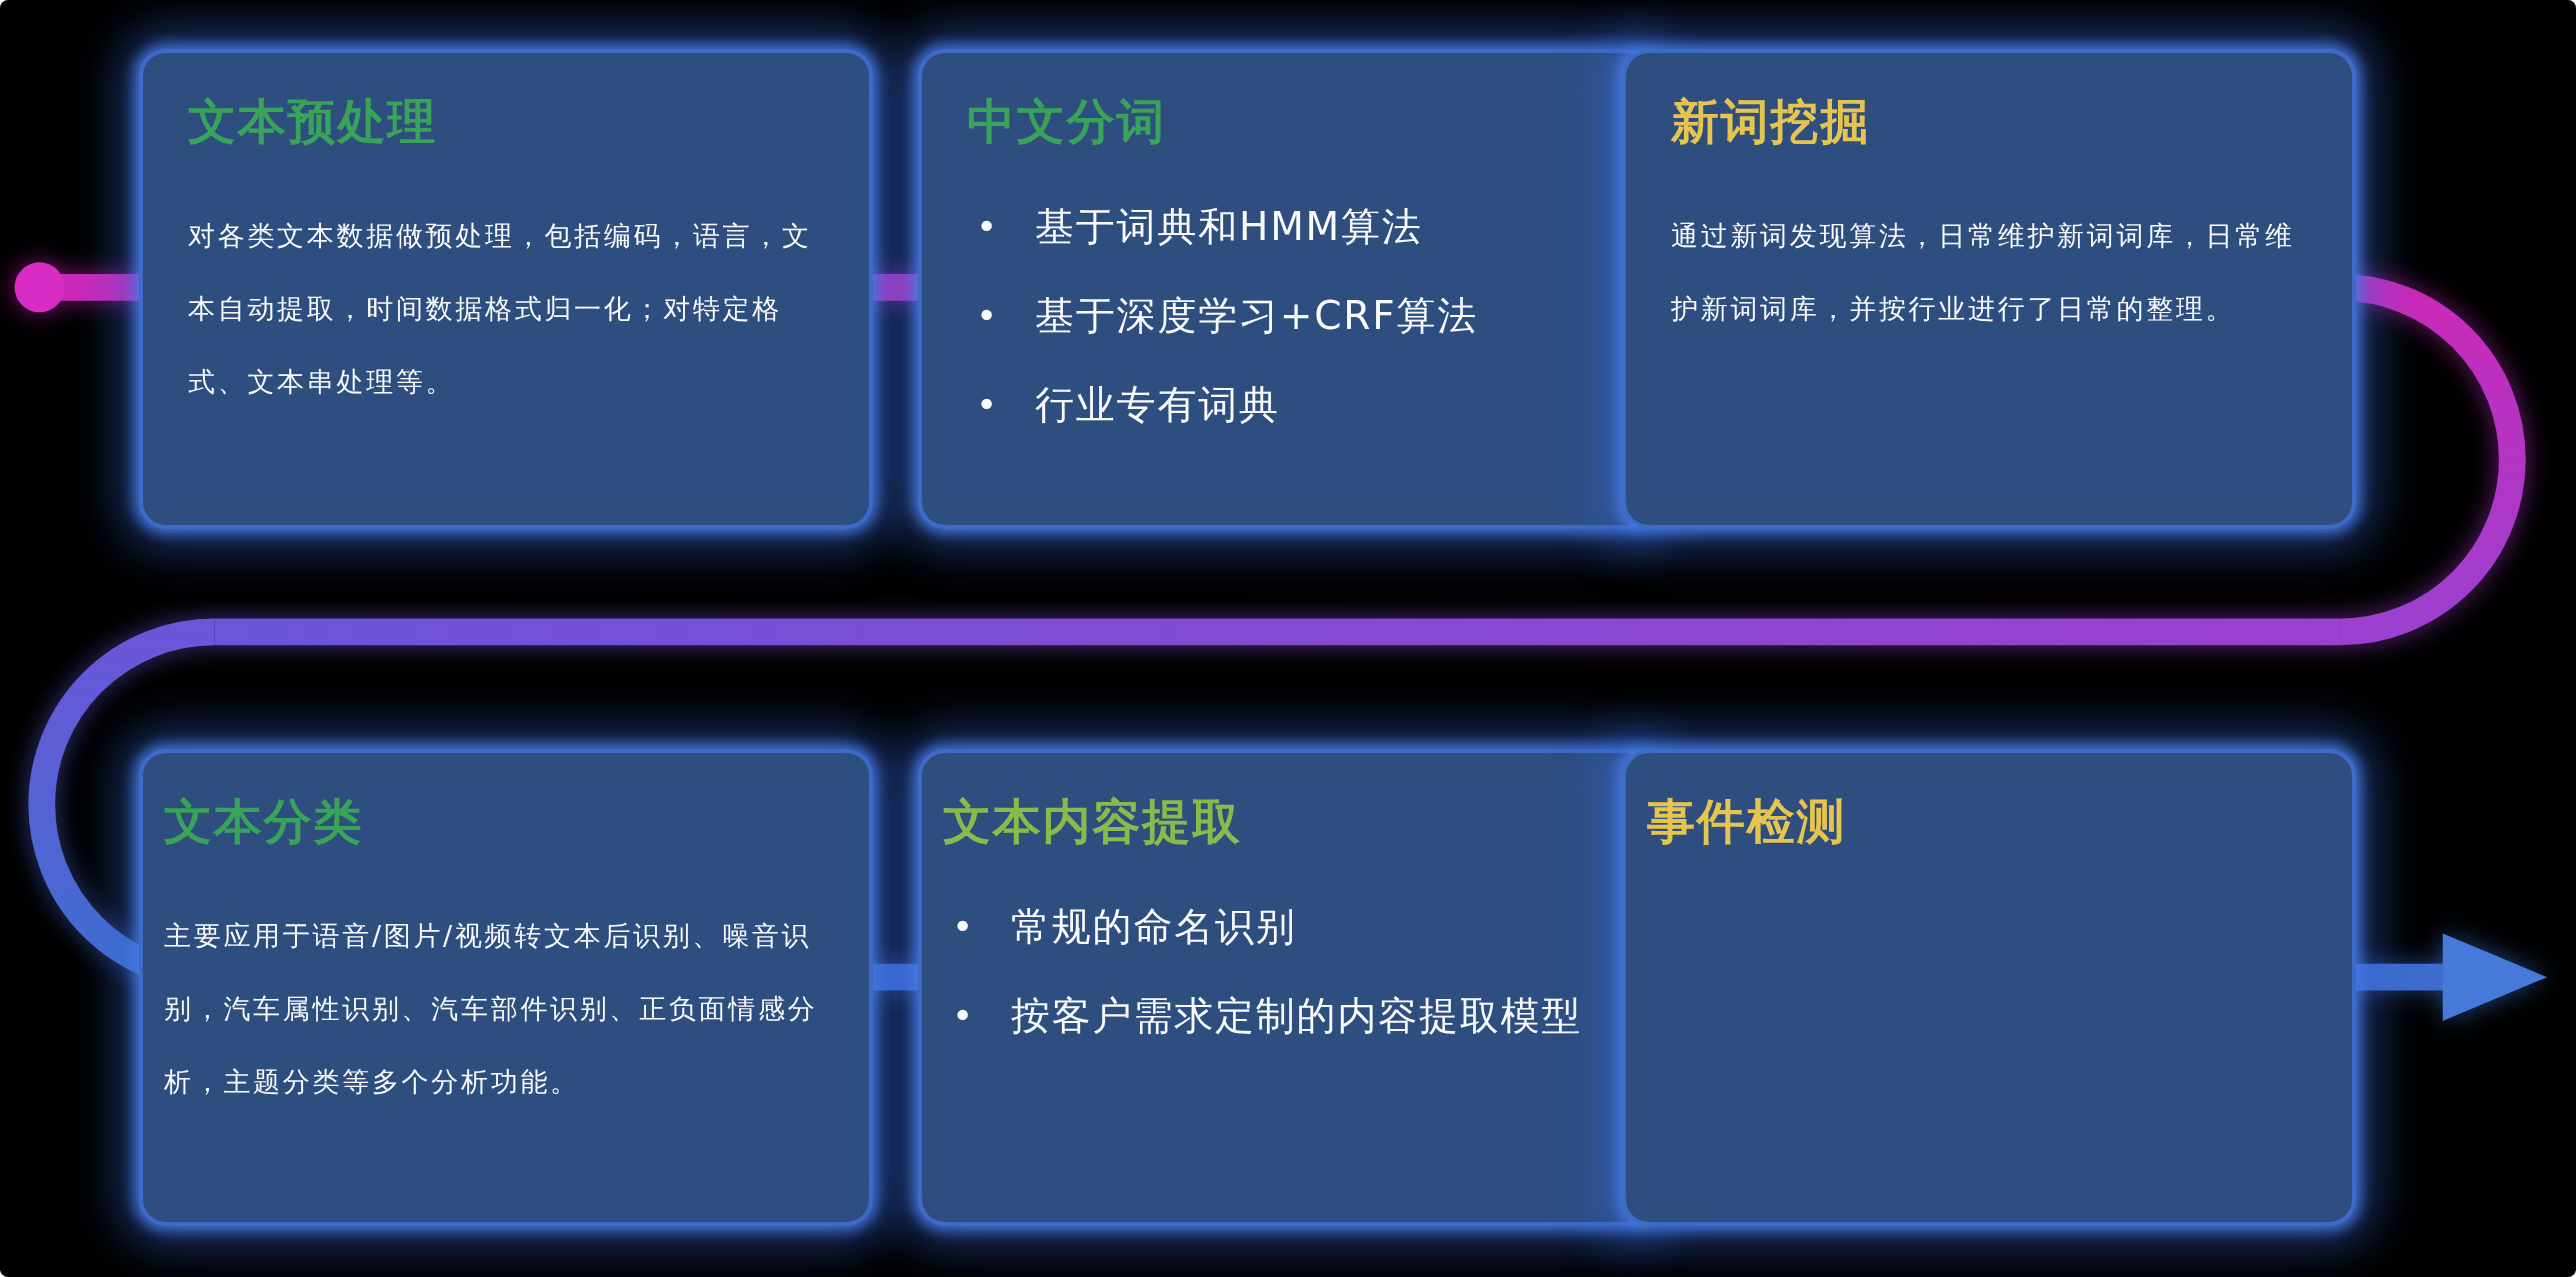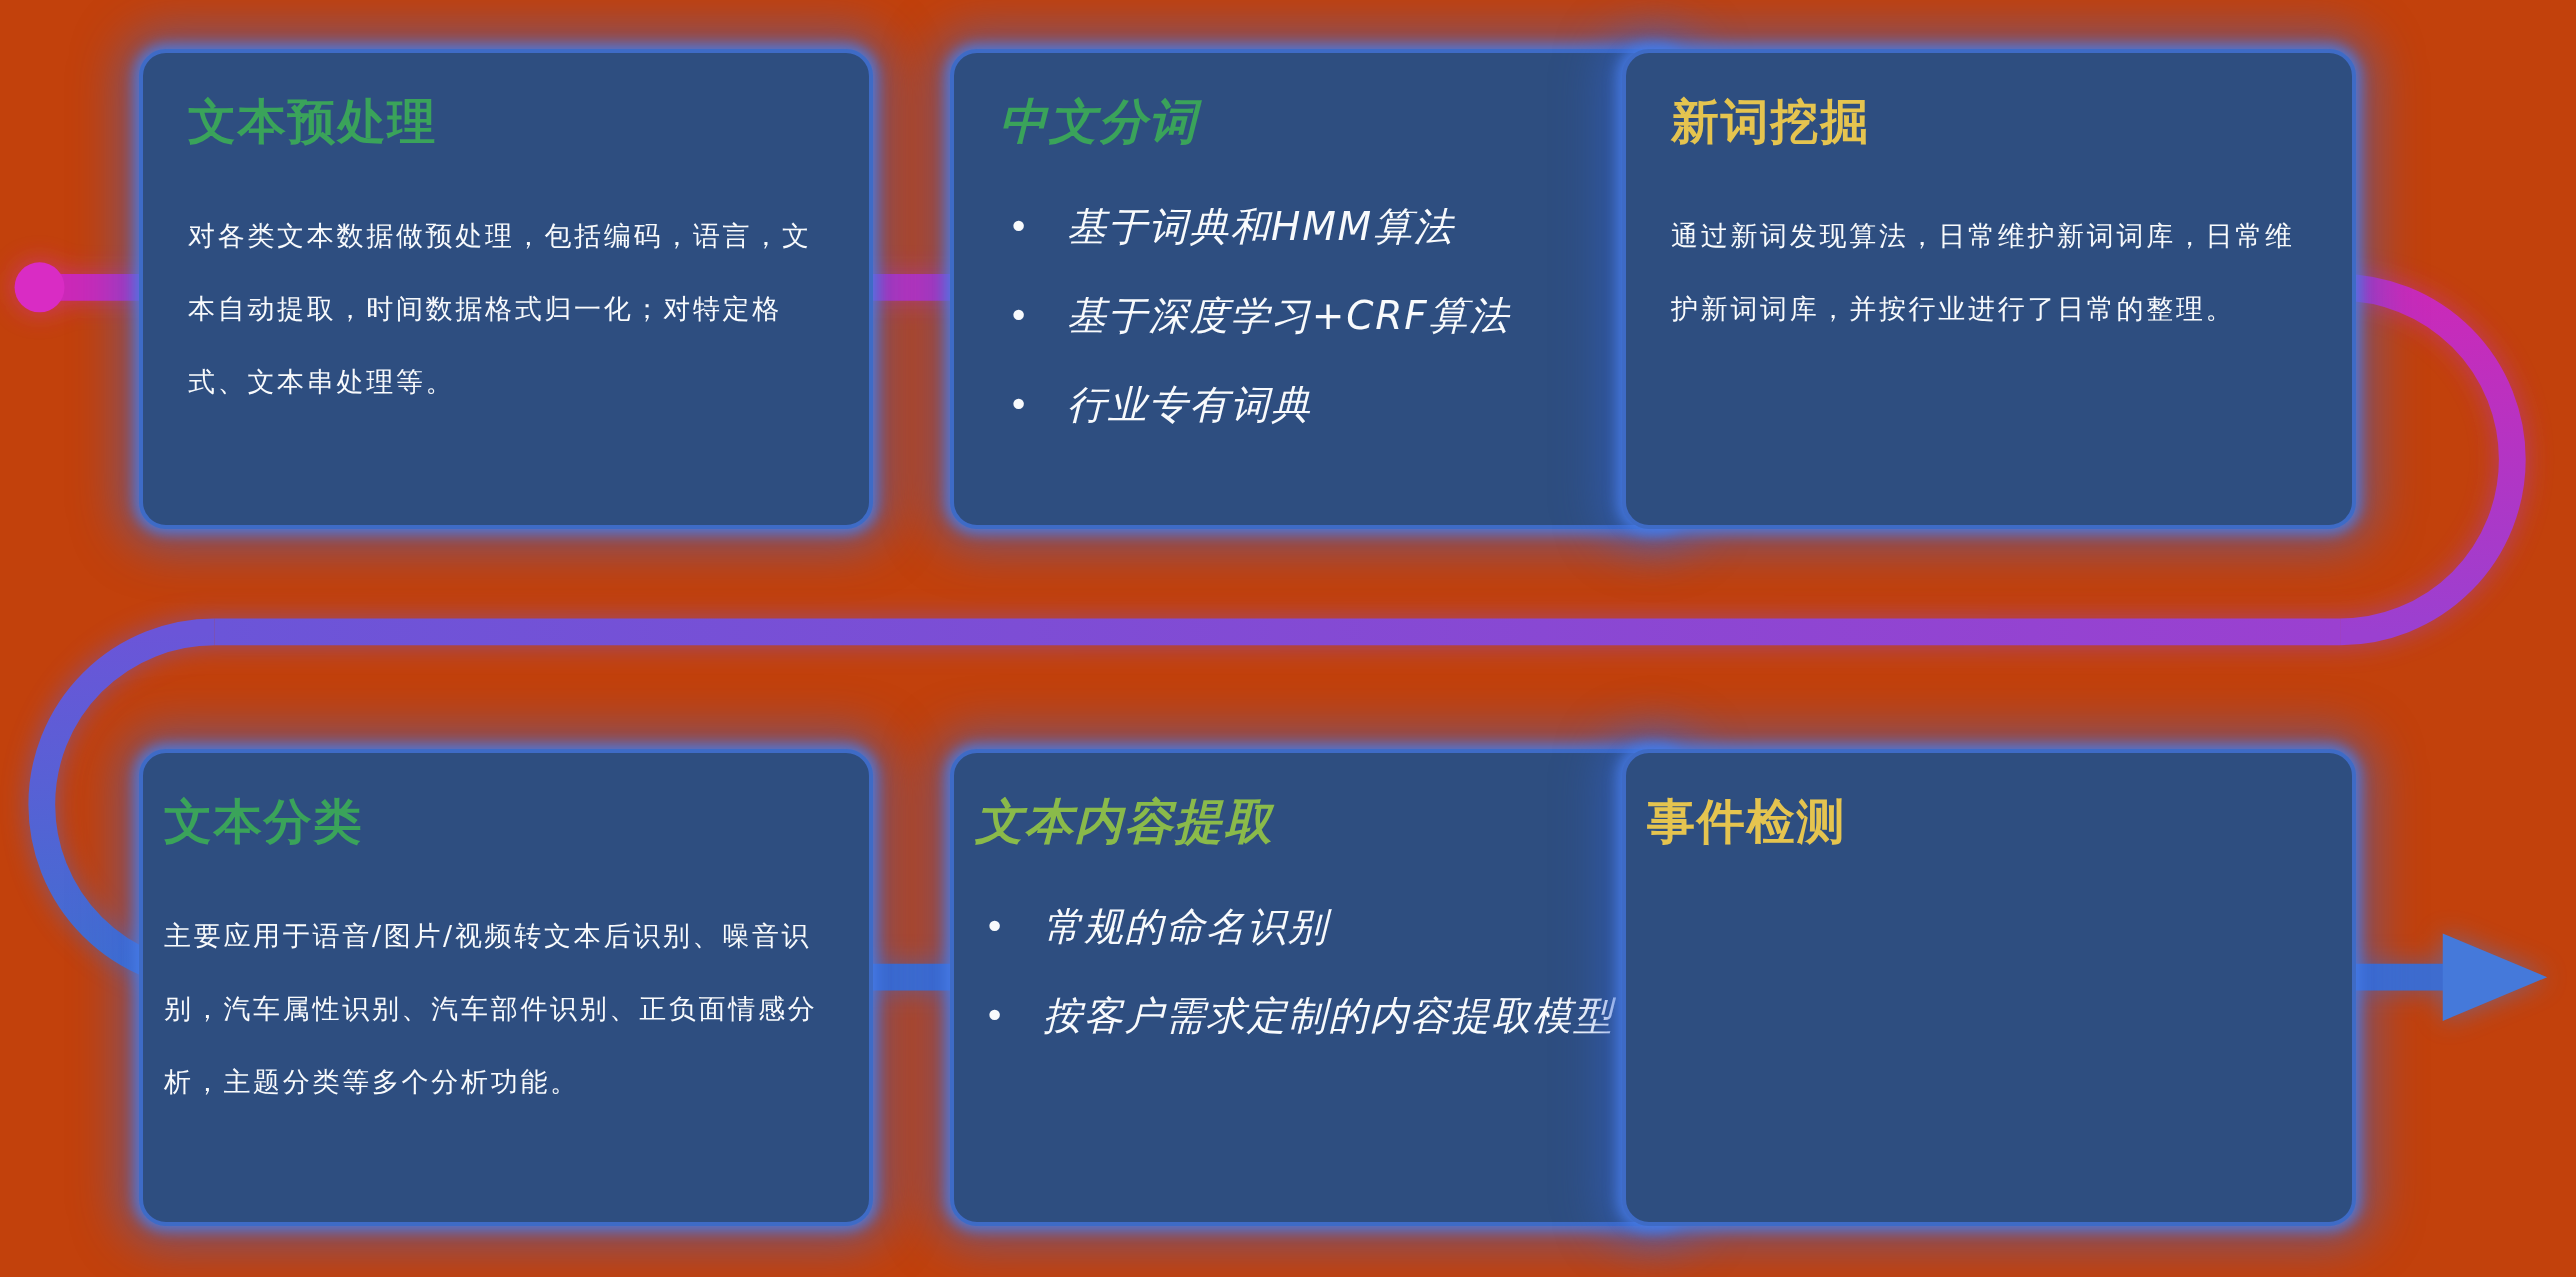--- a/index.html
+++ b/index.html
@@ -1,37 +1,38 @@
 <!DOCTYPE html>
 <html style="font-size:14.3px"><head>
 <meta charset="utf-8">
 <style>
   html,body{margin:0;padding:0;background:#ffffff;}
   .stage{
     position:relative;
     width:2576px;height:1277px;
-    background:#c2410c;
+    background:#000000;
     overflow:hidden;
     font-family:"DejaVu Sans","Liberation Sans",sans-serif;
+    border-radius:8px;
   }
   .flow-svg{position:absolute;left:0;top:0;z-index:1;}
   .card{
     position:absolute;z-index:2;
     width:734px;
     background:#2e4e80;
     border:4.5px solid #3e6bc6;
     border-radius:27px;
     box-sizing:border-box;
     padding:37px 45px;
     box-shadow:0 0 12.5px 4.5px rgba(72,124,232,0.85), 0 0 46px 19.6px rgba(54,102,212,0.5);
   }
   .row1{top:49px;height:480px;}
   .row2{top:749px;height:477px;padding-left:21px;}
   .col1{left:139px;}
-  .col2{left:950px;font-style:italic;}
+  .col2{left:918px;}
   .col3{left:1622px;}
   .card-title{
     margin:0 0 45px 0;
     font-size:48px;
     font-weight:700;
     letter-spacing:1.8px;
   }
   .card-body{
     margin:0;
     font-size:27px;

